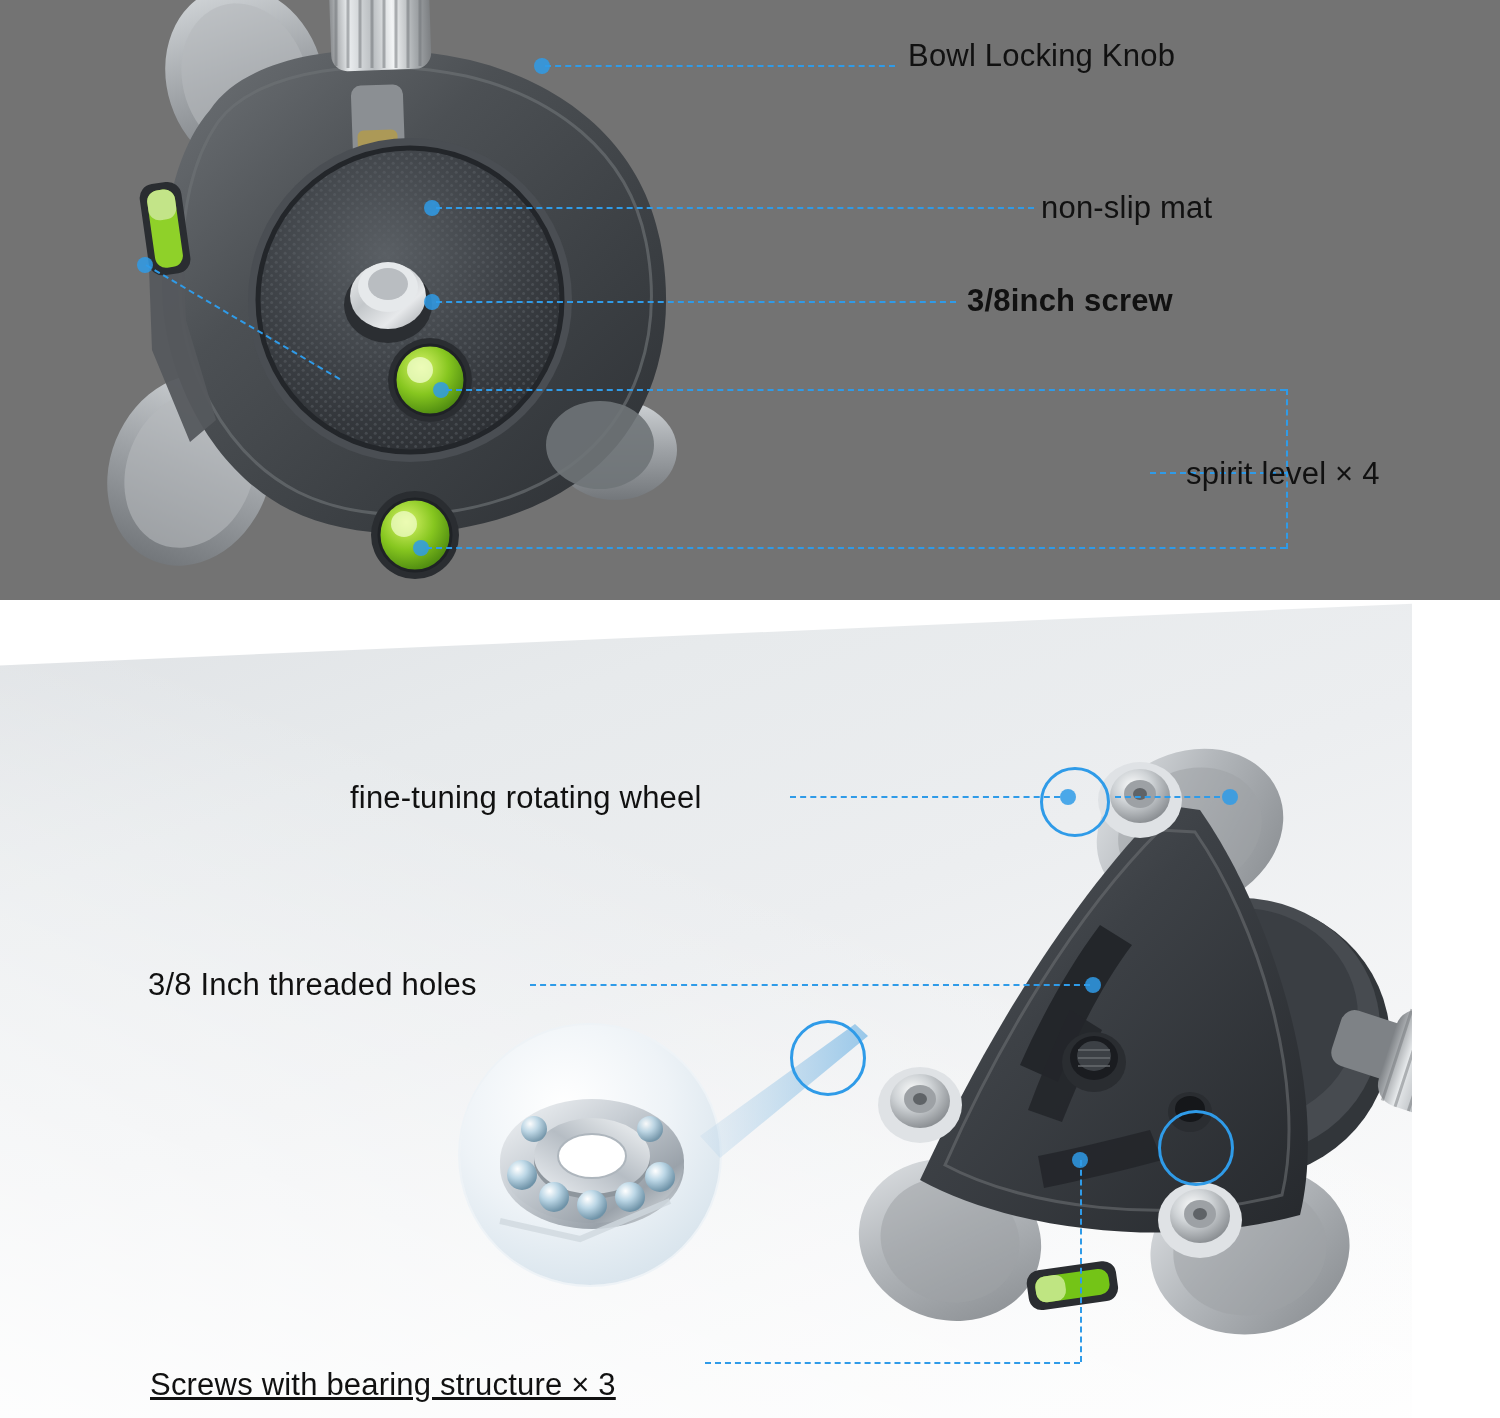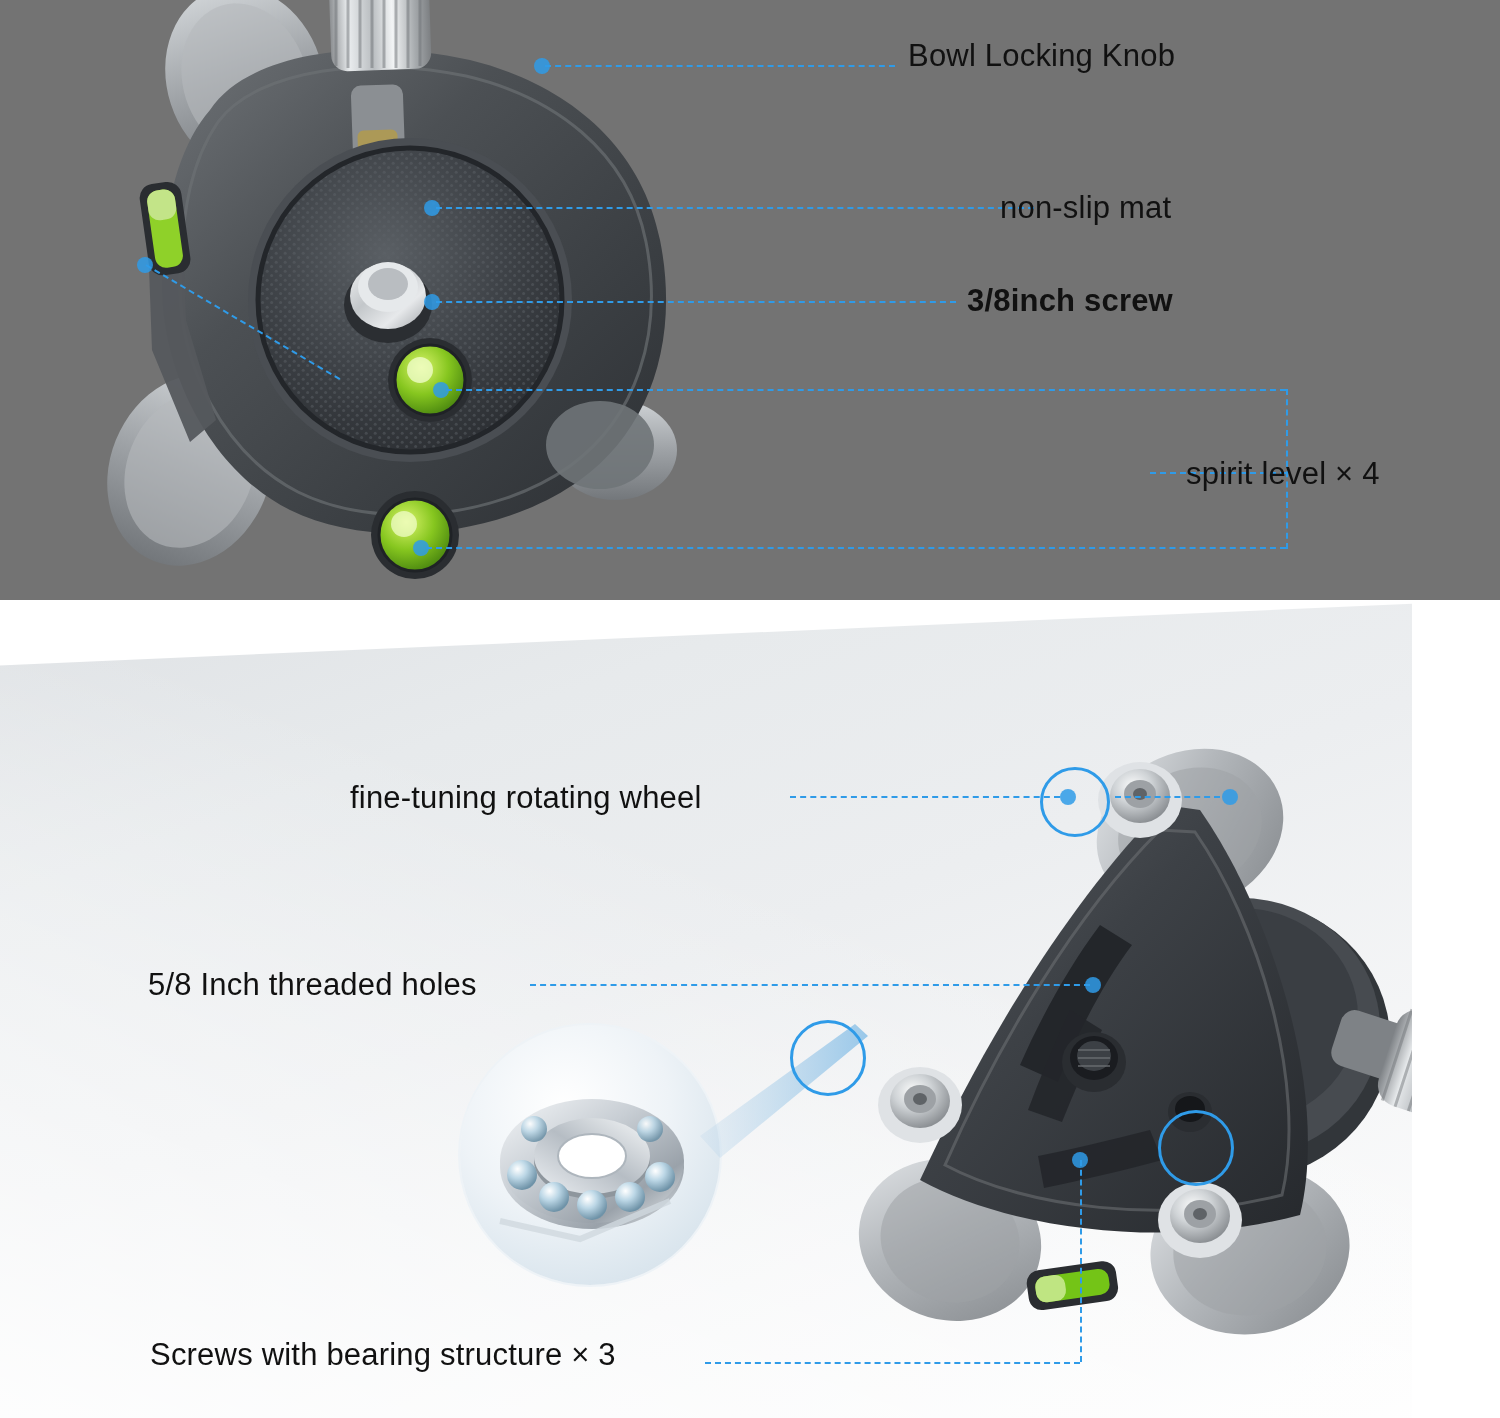--- a/index.html
+++ b/index.html
@@ -154,21 +154,21 @@
         <ellipse cx="560" cy="455" rx="54" ry="44" fill="#6f7478" opacity=".9"></ellipse>
       </svg>
     </div>
 
     <div class="dot" style="left:534px;top:58px;"></div>
     <div class="lead" style="left:545px;top:65px;width:350px;"></div>
     <div class="label" style="left:908px;top:38px;">Bowl Locking Knob</div>
 
     <div class="dot" style="left:424px;top:200px;"></div>
     <div class="lead" style="left:436px;top:207px;width:598px;"></div>
-    <div class="label" style="left:1000px;top:190px;text-align:right;">non-slip mat</div>
+    <div class="label" style="left:1041px;top:190px;text-align:right;">non-slip mat</div>
 
     <div class="dot" style="left:424px;top:294px;"></div>
     <div class="lead" style="left:436px;top:301px;width:520px;"></div>
     <div class="label" style="left:967px;top:283px;font-weight:bold;">3/8inch screw</div>
 
     <div class="dot" style="left:433px;top:382px;"></div>
     <div class="dot" style="left:413px;top:540px;"></div>
     <div class="dot" style="left:137px;top:257px;"></div>
 
     <div class="lead" style="left:146px;top:264px;width:225px;transform:rotate(30.5deg);transform-origin:left center;"></div>
@@ -340,24 +340,24 @@
       </svg>
     </div>
 
     <div class="label" style="left:350px;top:180px;">fine-tuning rotating wheel</div>
     <div class="lead" style="left:790px;top:196px;width:270px;"></div>
     <div class="dot" style="left:1060px;top:189px;"></div>
     <div class="lead" style="left:1115px;top:196px;width:105px;"></div>
     <div class="dot" style="left:1222px;top:189px;"></div>
     <div class="ring" style="left:1040px;top:167px;width:64px;height:64px;"></div>
 
-    <div class="label" style="left:148px;top:367px;">5/8 Inch threaded holes</div>
+    <div class="label" style="left:148px;top:367px;">3/8 Inch threaded holes</div>
     <div class="lead" style="left:530px;top:384px;width:560px;"></div>
     <div class="dot" style="left:1085px;top:377px;"></div>
 
-    <div class="label" style="left:150px;top:737px;">Screws with bearing structure × 3</div>
+    <div class="label" style="left:150px;top:767px;text-decoration:underline;">Screws with bearing structure × 3</div>
     <div class="lead" style="left:705px;top:762px;width:375px;"></div>
     <div class="lead-v" style="left:1080px;top:560px;height:202px;"></div>
     <div class="dot" style="left:1072px;top:552px;"></div>
     <div class="ring" style="left:1158px;top:510px;width:70px;height:70px;"></div>
     <div class="ring" style="left:790px;top:420px;width:70px;height:70px;"></div>
   </div>
 </div>
 
 </body></html>

